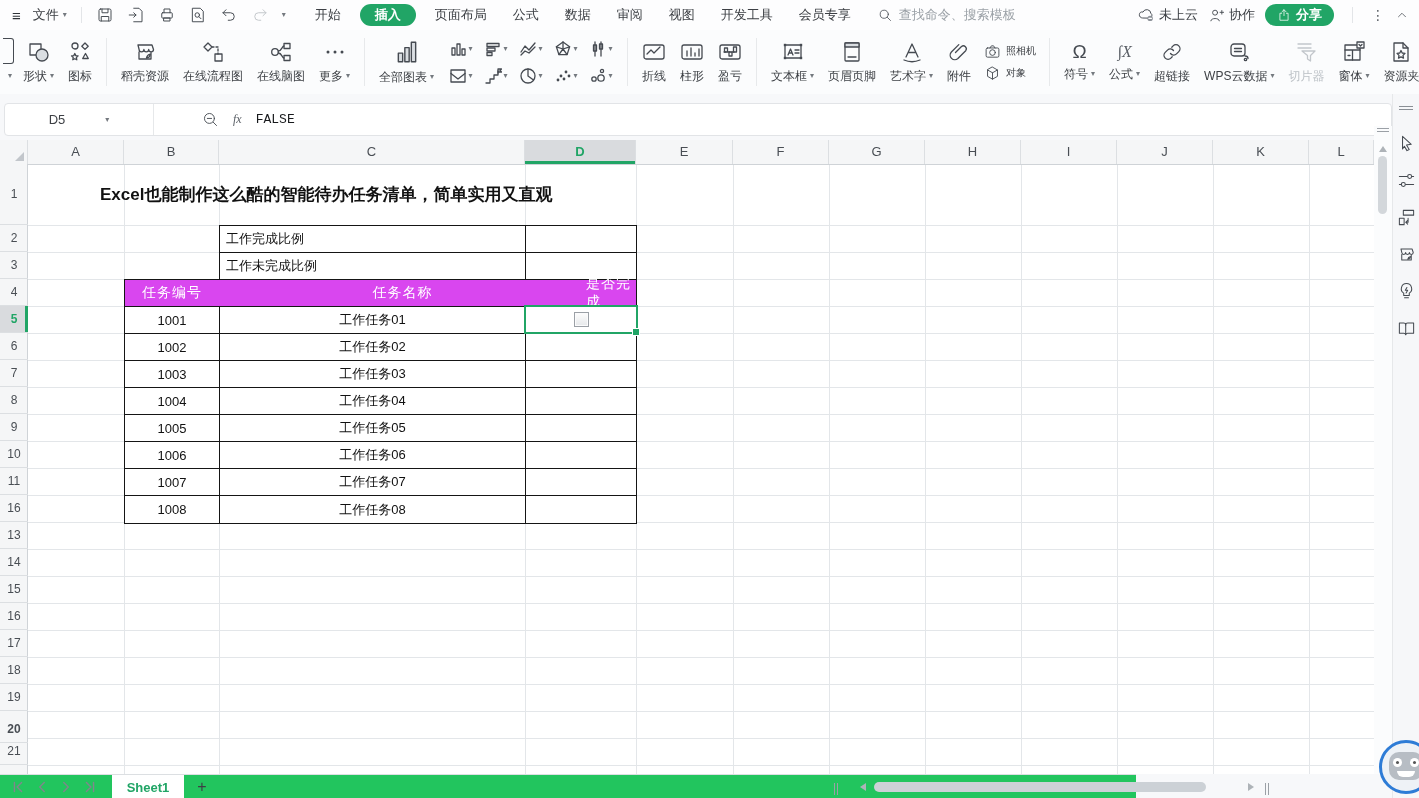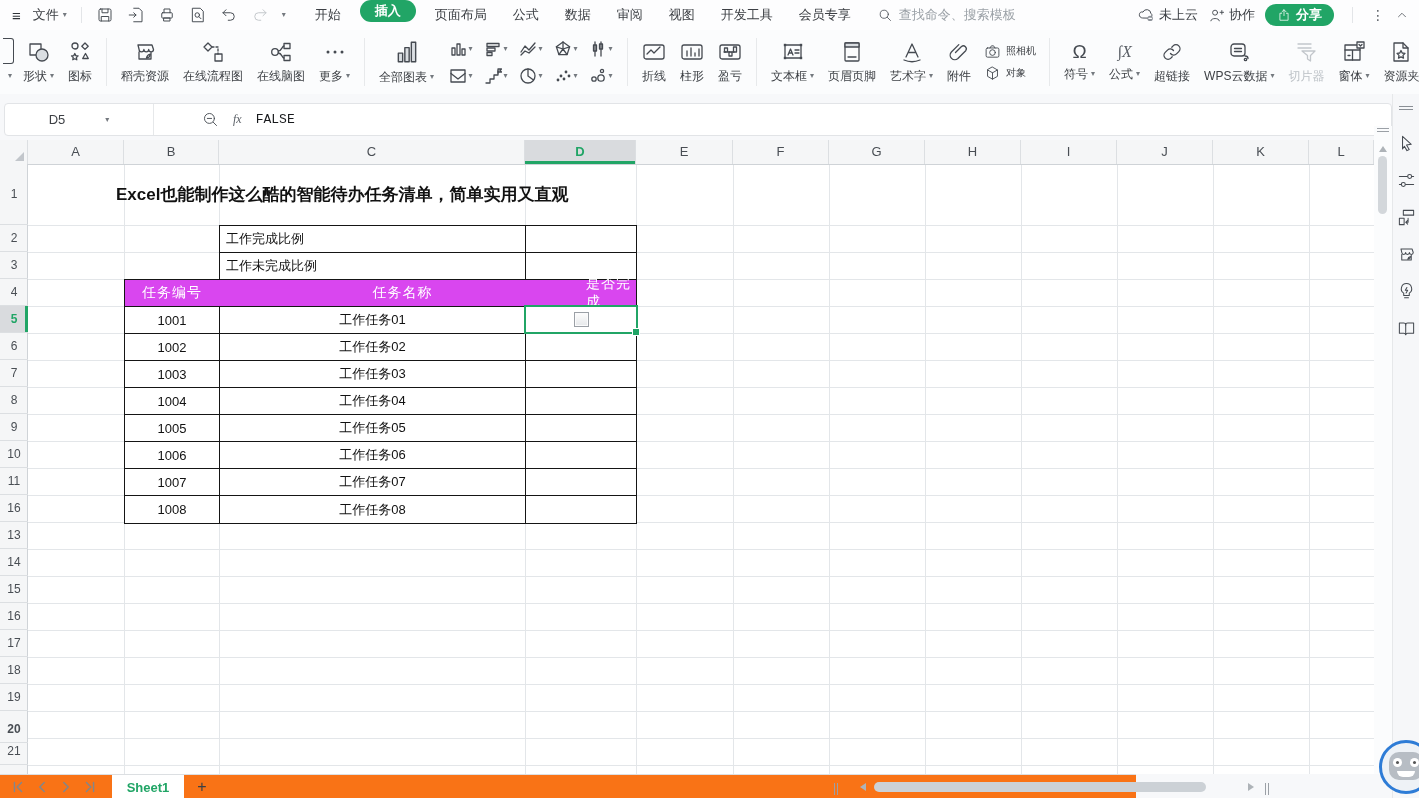--- a/index.html
+++ b/index.html
@@ -11,21 +11,21 @@
   svg.ic .dot{fill:#454a51;stroke:none}
   svg.ic.dis *{stroke:#c2c6cb}
   svg.ic.wht *{stroke:#fff}
   
   .topbar{position:absolute;left:0;top:0;width:1419px;height:30px;background:#fdfdfe;display:flex;align-items:center;font-size:13px;}
   .hamb{font-size:15px;margin:0 6px 0 12px;color:#2f3338;}
   .filebtn{display:flex;align-items:center;gap:4px;padding:0 6px;}
   .tdiv{width:1px;height:16px;background:#e3e5e8;margin:0 8px;}
   .qbar{display:flex;align-items:center;gap:13px;margin:0 6px;}
   .caret{font-size:8px;color:#74797f;line-height:1;}
-  .menu-tabs{display:flex;margin-left:10px;}
+  .menu-tabs{display:flex;align-items:center;margin-left:10px;}
   .mtab{padding:0 13px;height:30px;line-height:30px;cursor:default;white-space:nowrap;}
   .mtab.active{background:#21A566;color:#fff;height:22px;line-height:22px;border-radius:12px;margin:0 6px;padding:0 15px;font-weight:bold;}
   .searchbox{display:flex;align-items:center;gap:6px;color:#9aa0a6;margin-left:14px;text-align:center;}
   .tb-right{margin-left:auto;display:flex;align-items:center;gap:10px;padding-right:10px;}
   .cloudwrap,.collabwrap{display:flex;align-items:center;gap:4px;}
   .sharebtn{display:flex;align-items:center;gap:5px;background:#21A566;color:#fff;border-radius:13px;height:22px;padding:0 12px;font-weight:bold;}
   .kebab{font-size:14px;color:#5d6268;letter-spacing:0;}
   
   .ribbon{position:absolute;left:0;top:30px;width:1419px;height:64px;background:#fbfcfd;border-bottom:1px solid #e3e5e8;
           display:flex;align-items:center;overflow:hidden;}
@@ -55,21 +55,21 @@
           border-right:1px solid #dcdfe2;box-sizing:border-box;}
   .colhdr.sel{background:#d9dbde;color:#21A566;box-shadow:inset 0 -3px 0 #21A566;font-weight:bold;}
   .corner{position:absolute;left:0;top:0;width:28px;height:24px;background:#f5f6f7;border-right:1px solid #dcdfe2;box-sizing:border-box;}
   .corner:after{content:"";position:absolute;right:3px;bottom:3px;border-style:solid;border-width:0 0 9px 9px;border-color:transparent transparent #c2c6cb transparent;}
   .rowhdrs{position:absolute;left:0;top:24px;width:28px;bottom:0;background:#f5f6f7;border-right:1px solid #cfd3d7;box-sizing:border-box;}
   .rowhdr{position:absolute;left:0;width:28px;text-align:center;font-size:12px;color:#494e54;
           border-bottom:1px solid #dcdfe2;box-sizing:border-box;display:flex;align-items:center;justify-content:center;}
   .rowhdr.sel{background:#d9dbde;color:#21A566;box-shadow:inset -3px 0 0 #21A566;font-weight:bold;}
   .vline{position:absolute;width:1px;background:#e3e6e9;top:24px;}
   .hline{position:absolute;height:1px;background:#e3e6e9;left:28px;width:1346px;}
-  .sheet-title{position:absolute;left:116px;top:24px;height:61px;line-height:61px;font-size:17px;font-weight:bold;color:#111;white-space:nowrap;}
+  .sheet-title{position:absolute;left:100px;top:24px;height:61px;line-height:61px;font-size:17px;font-weight:bold;color:#111;white-space:nowrap;}
   .statbox{position:absolute;left:219px;width:418px;height:28px;border:1px solid #151515;box-sizing:border-box;display:flex;background:#fff;}
   .statbox .sc1{width:306px;border-right:1px solid #151515;box-sizing:border-box;font-size:13px;display:flex;align-items:center;padding-left:6px;color:#111;}
   .statbox .sc2{flex:1;}
   .tasktable{position:absolute;left:124px;top:139px;width:513px;border:1px solid #151515;box-sizing:border-box;background:#fff;}
   .trow{display:flex;height:27px;box-sizing:border-box;border-bottom:1px solid #151515;}
   .trow:last-child{border-bottom:none;}
   .tcell{box-sizing:border-box;border-right:1px solid #151515;display:flex;align-items:center;justify-content:center;font-size:13px;color:#111;}
   .tcell:last-child{border-right:none;flex:1;}
   .trow.hdr .tcell{color:#fff;font-size:14px;letter-spacing:1px;border-right-color:#fff0;}
   .selcell{position:absolute;left:524px;top:165px;width:114px;height:29px;border:2px solid #21A566;box-sizing:border-box;
@@ -79,21 +79,21 @@
   
   .sidebar{position:absolute;left:1392px;top:94px;width:27px;height:704px;background:#f6f7f9;border-left:1px solid #e6e8ea;}
   .sb-ic{position:absolute;left:4px;}
   .dblline{position:absolute;left:6px;top:10px;width:14px;}
   .dblline i{display:block;height:0;border-top:1.5px solid #8a8f95;margin:2px 0;}
   .vsb{position:absolute;left:1374px;top:126px;width:18px;height:648px;background:#fbfcfd;}
   .vsb-split i{display:block;height:0;border-top:1.5px solid #9ba0a6;margin:2px 3px;}
   .vsb-up{position:absolute;left:5px;top:16px;width:0;height:0;border:4px solid transparent;border-bottom:6px solid #aeb3b8;}
   .vsb-thumb{position:absolute;left:4px;top:30px;width:9px;height:58px;border-radius:5px;background:#d3d7db;}
   
-  .sheetbar{position:absolute;left:0;top:774px;width:1136px;height:24px;background:#f97316;border-top:1px solid #dcdfe2;box-sizing:border-box;}
+  .sheetbar{position:absolute;left:0;top:774px;width:1136px;height:24px;background:#22c55e;border-top:1px solid #dcdfe2;box-sizing:border-box;}
   .nav-ic{position:absolute;top:4px;}
   .sheettab{position:absolute;left:112px;top:0;width:72px;height:24px;background:#fff;color:#21A566;font-weight:bold;font-size:13px;
             display:flex;align-items:center;justify-content:center;}
   .addsheet{position:absolute;left:192px;top:0;width:20px;height:24px;font-size:16px;color:#3d4045;display:flex;align-items:center;justify-content:center;}
   .hsplit{position:absolute;top:6px;width:6px;height:12px;}
   .hsplit i{display:inline-block;width:0;height:12px;border-left:1.5px solid #9ba0a6;margin:0 1px;}
   .harrow{position:absolute;top:8px;width:0;height:0;border:4px solid transparent;}
   .harrow.l{border-right:6px solid #aeb3b8;}
   .harrow.r{border-left:6px solid #aeb3b8;}
   .hthumb{position:absolute;left:874px;top:7px;width:332px;height:10px;border-radius:5px;background:#ccd1d6;}

